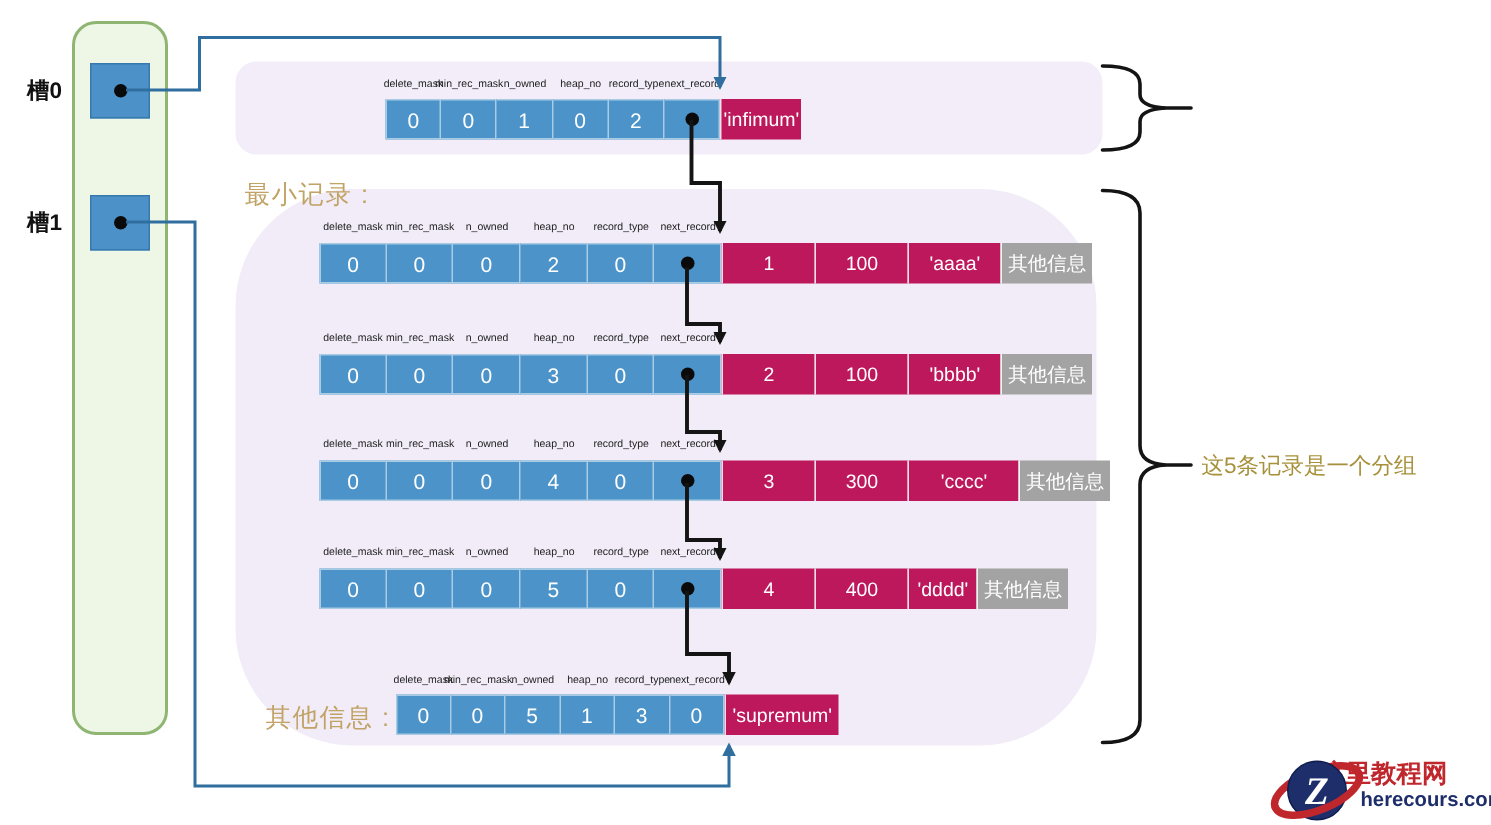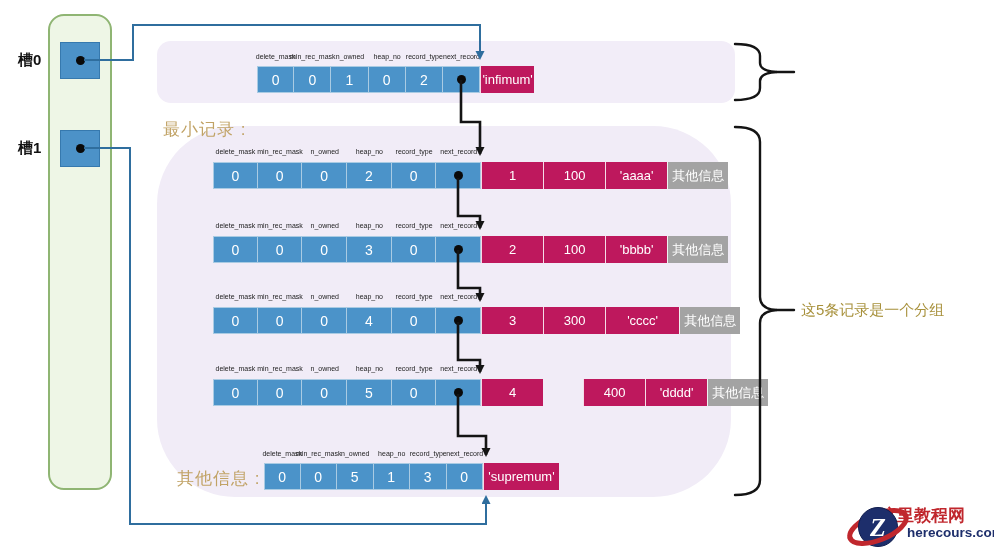--- a/index.html
+++ b/index.html
@@ -153,22 +153,22 @@
   <div class="abs row" style="left:213px;top:379px;">
     <span class="cell bcell w44">0</span>
     <span class="cell bcell w44">0</span>
     <span class="cell bcell w44">0</span>
     <span class="cell bcell w44">5</span>
     <span class="cell bcell w44">0</span>
     <span class="cell bcell w44">
         <span class="blackdot"></span>
       </span>
     <span class="cell ocell" style="width:62px;">4</span>
-    <span class="cell ocell" style="width:62px;margin-left:40px;">400</span>
-    <span class="cell ocell" style="width:62px;">'dddd'</span>
+    <span class="cell ocell" style="width:62px;">400</span>
+    <span class="cell ocell" style="width:46px;">'dddd'</span>
     <span class="cell gcell" style="width:61px;">其他信息</span>
   </div>
 
   <div class="abs rec-label" style="left:177px;top:467px;">其他信息 :</div>
   <div class="abs hdrrow" style="left:264px;top:450px;">
     <span class="hdrcell w36">delete_mask</span>
     <span class="hdrcell w36">min_rec_mask</span>
     <span class="hdrcell w36">n_owned</span>
     <span class="hdrcell w36">heap_no</span>
     <span class="hdrcell w36">record_type</span>

